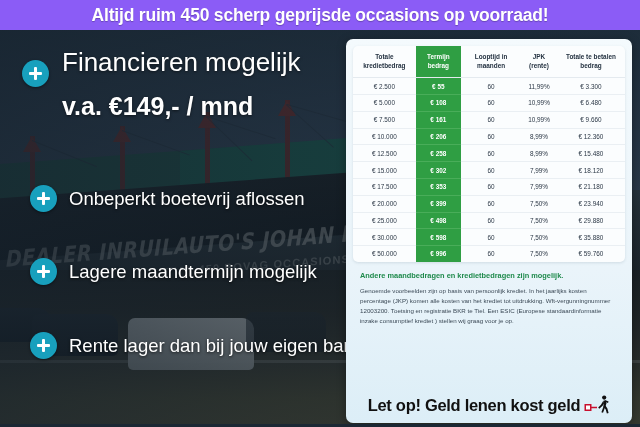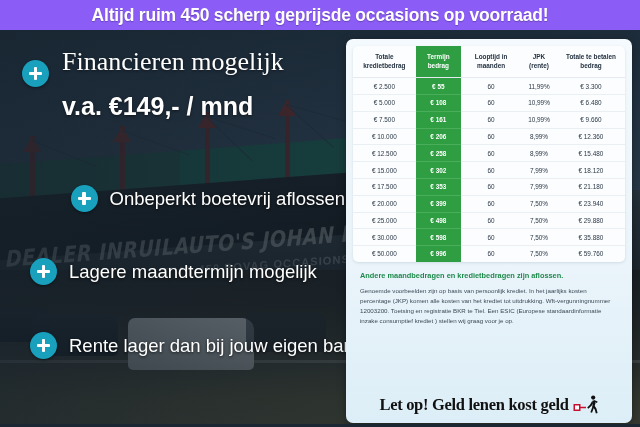--- a/index.html
+++ b/index.html
@@ -99,21 +99,20 @@
   }
 
   
   .left { position:absolute; left:0; top:30px; width:345px; height:397px; z-index:10; }
 
   .headline-block { position:absolute; left:22px; top:18px; width:312px; }
   .headline1 {
     color:#ffffff; font-size:26px; font-weight:normal; line-height:1.08;
     text-shadow:0 1px 3px rgba(0,0,0,.55); white-space:nowrap;
     padding-left:40px;
-    font-family:Liberation Serif, serif;
   }
   .headline2 {
     color:#ffffff; font-size:25px; font-weight:bold; line-height:1.2;
     text-shadow:0 1px 3px rgba(0,0,0,.55); white-space:nowrap;
     padding-left:40px; margin-top:15px;
   }
 
   .plus {
     width:27px; height:27px; border-radius:50%;
     background:#18a0bd; flex:0 0 27px;
@@ -129,21 +128,21 @@
   .hl-plus { position:absolute; left:0px; top:12px; }
 
   .bullet {
     position:absolute; left:30px; display:flex; align-items:center; gap:12px;
     width:315px;
   }
   .bullet-text {
     color:#ffffff; font-size:18.5px; white-space:nowrap;
     text-shadow:0 1px 3px rgba(0,0,0,.7);
   }
-  .b1 { top:155px;justify-content:flex-end; }
+  .b1 { top:155px; }
   .b2 { top:228px; }
   .b3 { top:302px; }
 
   
   .card {
     position:absolute; left:346px; top:39px; width:286px; height:384px;
     background:linear-gradient(#f4fafd 0%, #eaf4fa 60%, #dceef7 100%);
     border-radius:7px; z-index:20; overflow:hidden;
     box-shadow:0 2px 10px rgba(0,0,0,.35);
   }
@@ -171,21 +170,21 @@
   .note-title {
     margin:9px 14px 0 14px; color:#1f8a4c;
     font-size:7.4px; font-weight:bold; line-height:1.3;
   }
   .note-body {
     margin:5px 14px 0 14px; color:#3c4a57;
     font-size:6.2px; line-height:1.62; text-align:left;
   }
   .warn {
     position:absolute; left:0; bottom:8px; width:286px;
-    display:flex; align-items:center; justify-content:center; gap:4px;font-family:Liberation Serif, serif;
+    display:flex; align-items:center; justify-content:center; gap:4px;
   }
   .warn-text {
     color:#111111; font-size:16.5px; font-weight:bold;
     letter-spacing:-0.3px; white-space:nowrap;
   }
   .afm { width:26px; height:20px; flex:0 0 26px; }
 
   
   .bottom-strip {
     position:absolute; left:0; bottom:0; width:640px; height:3px;
@@ -344,21 +343,21 @@
             <td>€ 50.000</td>
             <td class="col-term">€ 996</td>
             <td>60</td>
             <td>7,50%</td>
             <td>€ 59.760</td>
           </tr>
         </tbody>
     </table>
   </div>
 
-  <div class="note-title">Andere maandbedragen en kredietbedragen zijn aflossen.</div>
+  <div class="note-title">Andere maandbedragen en kredietbedragen zijn mogelijk.</div>
   <div class="note-body">Genoemde voorbeelden zijn op basis van persoonlijk krediet. In het jaarlijks kosten percentage (JKP) komen alle kosten van het krediet tot uitdrukking. Wft-vergunningnummer 12003200. Toetsing en registratie BKR te Tiel. Een ESIC (Europese standaardinformatie inzake consumptief krediet ) stellen wij graag voor je op.</div>
 
   <div class="warn">
     <div class="warn-text">Let op! Geld lenen kost geld</div>
     <svg class="afm" viewBox="0 0 26 20">
       <rect x="0.5" y="9" width="7" height="7" fill="#c8102e"></rect>
       <rect x="2" y="10.5" width="4" height="4" fill="#ffffff"></rect>
       <line x1="7" y1="12.5" x2="13" y2="12.5" stroke="#c8102e" stroke-width="1.3"></line>
       <circle cx="20.2" cy="2.6" r="2.1" fill="#111111"></circle>
       <path d="M19.6 5.2 L17.0 9.8 L14.2 12.6 L15.3 13.7 L18.6 10.7 L20.0 8.6 Z" fill="#111111"></path>

